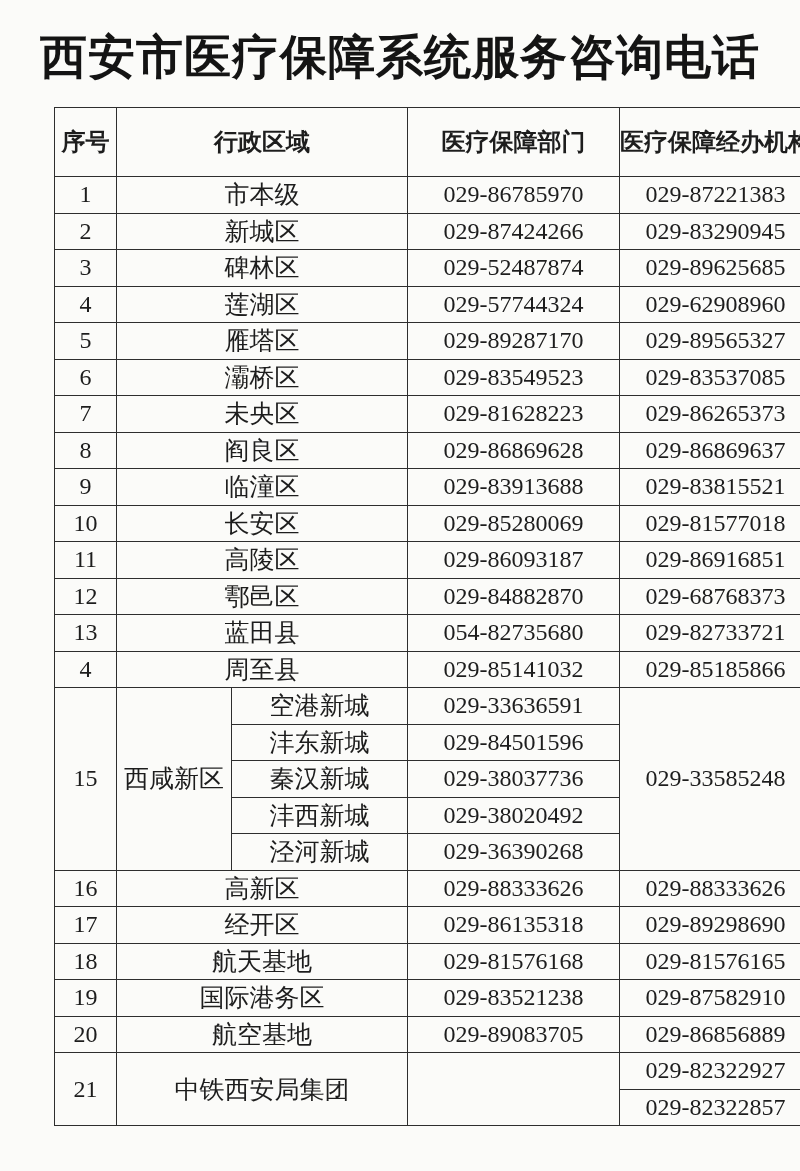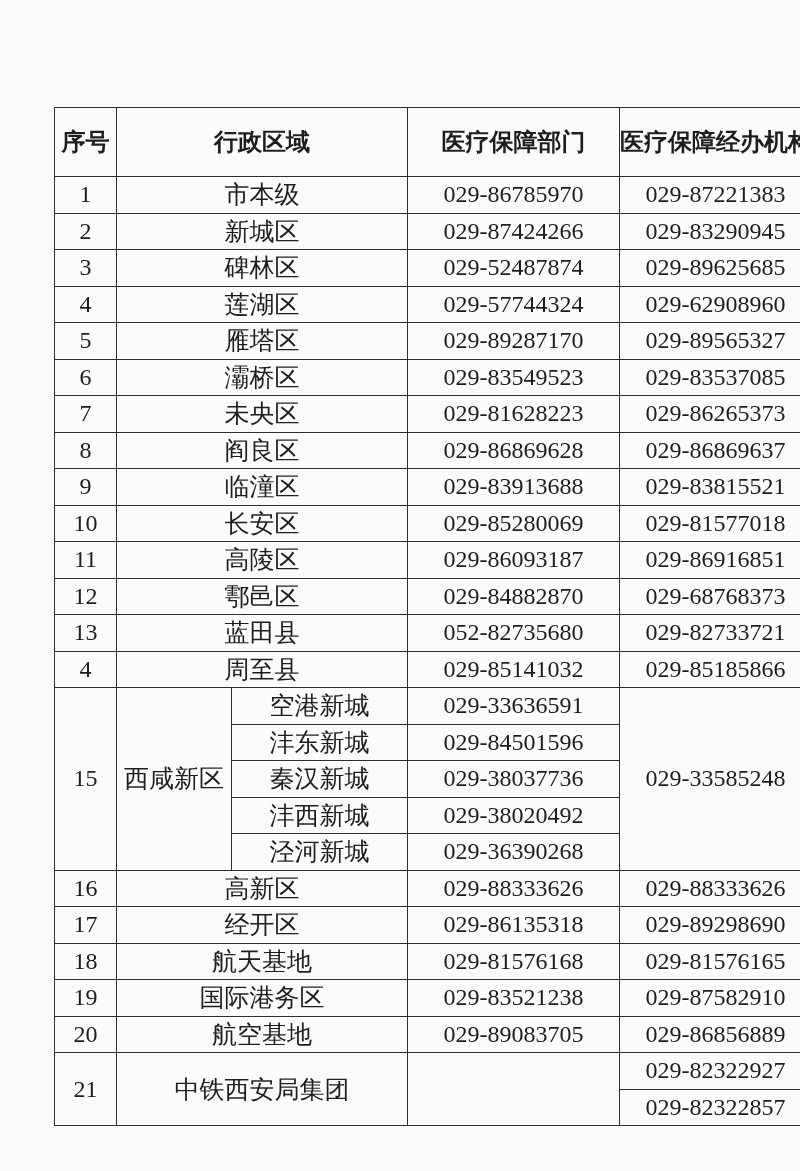--- a/index.html
+++ b/index.html
@@ -39,20 +39,21 @@
     position:absolute; left:289px; top:474px;
     width:228px; height:214px; z-index:0;
     pointer-events:none;
   }
 </style>
 </head>
 <body>
 
 <div class="page">
 
+  <div class="title">西安市医疗保障系统服务咨询电话</div>
 
 
   <table class="dir">
     <colgroup>
       <col style="width:62px">
         <col style="width:115px">
         <col style="width:176px">
       <col style="width:212px">
         <col style="width:192px">
     </colgroup>
@@ -133,21 +134,21 @@
       </tr>
       <tr>
         <td class="num">12</td>
         <td colspan="2" class="cn">鄠邑区</td>
         <td class="num">029-84882870</td>
         <td class="num">029-68768373</td>
       </tr>
       <tr>
         <td class="num">13</td>
         <td colspan="2" class="cn">蓝田县</td>
-        <td class="num">052-82735680</td>
+        <td class="num">054-82735680</td>
         <td class="num">029-82733721</td>
       </tr>
       <tr>
         <td class="num">4</td>
         <td colspan="2" class="cn">周至县</td>
         <td class="num">029-85141032</td>
         <td class="num">029-85185866</td>
       </tr>
 
       <tr>

